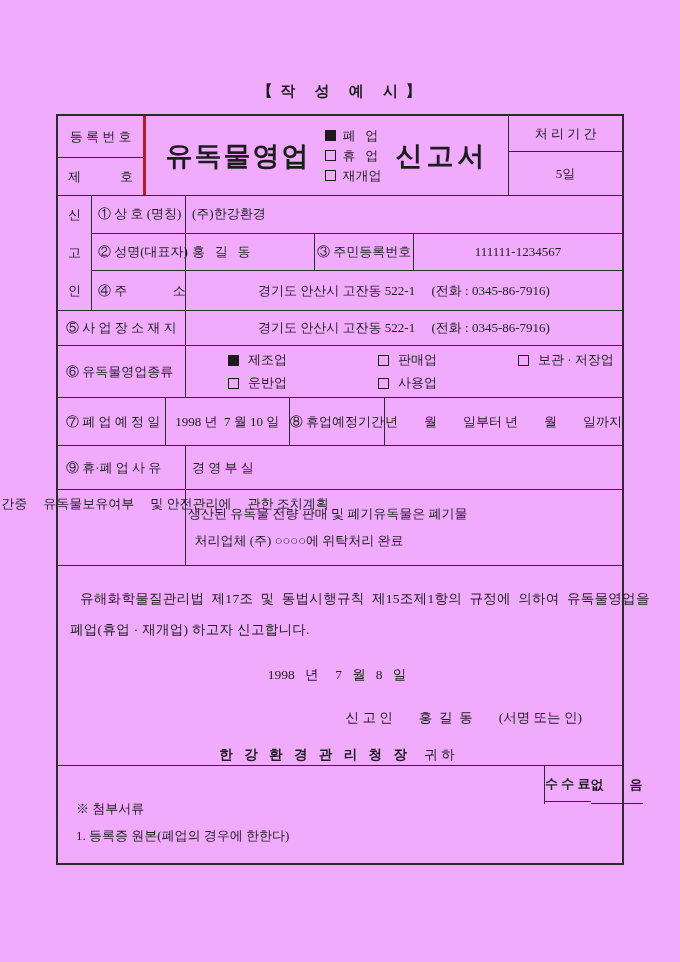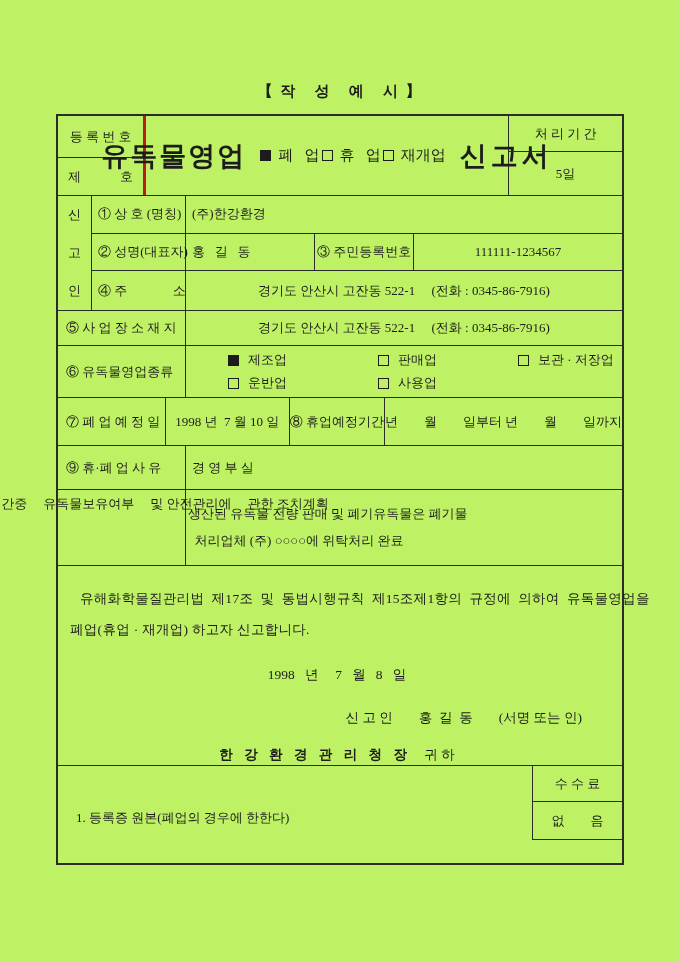--- a/index.html
+++ b/index.html
@@ -1,17 +1,17 @@
 <!DOCTYPE html>
 <html><head>
 <meta charset="utf-8">
 <style>
   html,body { margin:0; padding:0; background:#fff; }
   .page {
-    position:relative; width:680px; height:962px; background:#bef264;
+    position:relative; width:680px; height:962px; background:#f0abfc;
     font-family:"Liberation Serif","DejaVu Serif",serif; color:#1c1c1c;
     overflow:hidden;
   }
   .t { white-space:pre; }
 
   .doc-title {
     position:absolute; top:82px; left:0; width:680px; text-align:center;
     font-size:15px; font-weight:bold; letter-spacing:2px;
   }
 
@@ -29,21 +29,21 @@
   
   .h-left { width:88px; display:flex; flex-direction:column; border-right:3px solid #b91c1c; box-sizing:border-box; }
   .h-reg { height:43px; border-bottom:1px solid #2b2b2b; display:flex; align-items:center; justify-content:center; box-sizing:border-box; }
   .h-doc { height:37px; display:flex; align-items:center; justify-content:space-between; padding:0 10px; box-sizing:border-box; }
   .h-center { width:363px; border-right:1px solid #2b2b2b; box-sizing:border-box;
               display:flex; align-items:center; justify-content:center; gap:14px; }
   .h-right { flex:1; display:flex; flex-direction:column; }
   .h-proc { height:36px; border-bottom:1px solid #2b2b2b; display:flex; align-items:center; justify-content:center; box-sizing:border-box; }
   .h-days { flex:1; display:flex; align-items:center; justify-content:center; }
   .big { font-size:27px; font-weight:bold; letter-spacing:2px; }
-  .cbstack { display:flex; flex-direction:row; gap:2px; font-size:15px; }
+  .cbstack { display:flex; flex-direction:column; gap:2px; font-size:13px; }
   .cbline { display:flex; align-items:center; gap:7px; }
 
   .cb { display:inline-block; width:11px; height:11px; border:1.5px solid #1c1c1c;
         box-sizing:border-box; flex:0 0 auto; }
   .cb.checked { background:#1c1c1c; }
 
   
   .v-strip { width:34px; border-right:1px solid #2b2b2b; box-sizing:border-box;
              display:flex; flex-direction:column; }
   .v-strip > div { display:flex; align-items:center; justify-content:center; }
@@ -71,22 +71,22 @@
   .decl .p1 { padding-left:10px; letter-spacing:0.3px; }
   .decl .p2 { margin-top:13px; letter-spacing:0.3px; }
   .decl .date { margin-top:27px; text-align:center; }
   .decl .sign { margin-top:25px; display:flex; justify-content:flex-end; gap:26px; padding-right:22px; }
   .decl .addr-line { margin-top:19px; text-align:center; }
   .decl .addr-line .bold { font-weight:bold; letter-spacing:4px; }
 
   
   .foot-left { flex:1; padding:34px 0 0 18px; display:block; }
   .foot-left .item { margin-top:9px; }
-  .fee-box { width:90px; border-left:1px solid #2b2b2b; box-sizing:border-box;
-             display:flex; flex-direction:column; align-self:flex-start; }
+  .fee-box { width:78px; border-left:1px solid #2b2b2b; box-sizing:border-box;
+             display:flex; align-self:flex-start;font-weight:bold; }
   .fee-lbl { height:36px; border-bottom:1px solid #2b2b2b; display:flex; align-items:center; justify-content:center; box-sizing:border-box; }
   .fee-val { height:38px; border-bottom:1px solid #2b2b2b; display:flex; align-items:center; justify-content:center; box-sizing:border-box; }
 </style>
 </head>
 <body>
 
 <div class="page">
 
   <div class="doc-title t">【 작   성   예   시 】</div>
 
@@ -218,20 +218,21 @@
         <span class="t">(서명 또는 인)</span>
       </div>
       <div class="addr-line">
         <span class="bold t">한 강 환 경 관 리 청 장</span>
         <span class="t" style="margin-left:10px">귀 하</span>
       </div>
     </div>
 
     <div class="row" style="height:97px">
       <div class="foot-left">
+        <div class="t">※ 첨부서류</div>
         <div class="item t">1. 등록증 원본(폐업의 경우에 한한다)</div>
       </div>
       <div class="fee-box">
         <div class="fee-lbl t">수 수 료</div>
         <div class="fee-val t">없        음</div>
       </div>
     </div>
 
   </div>
 </div>

